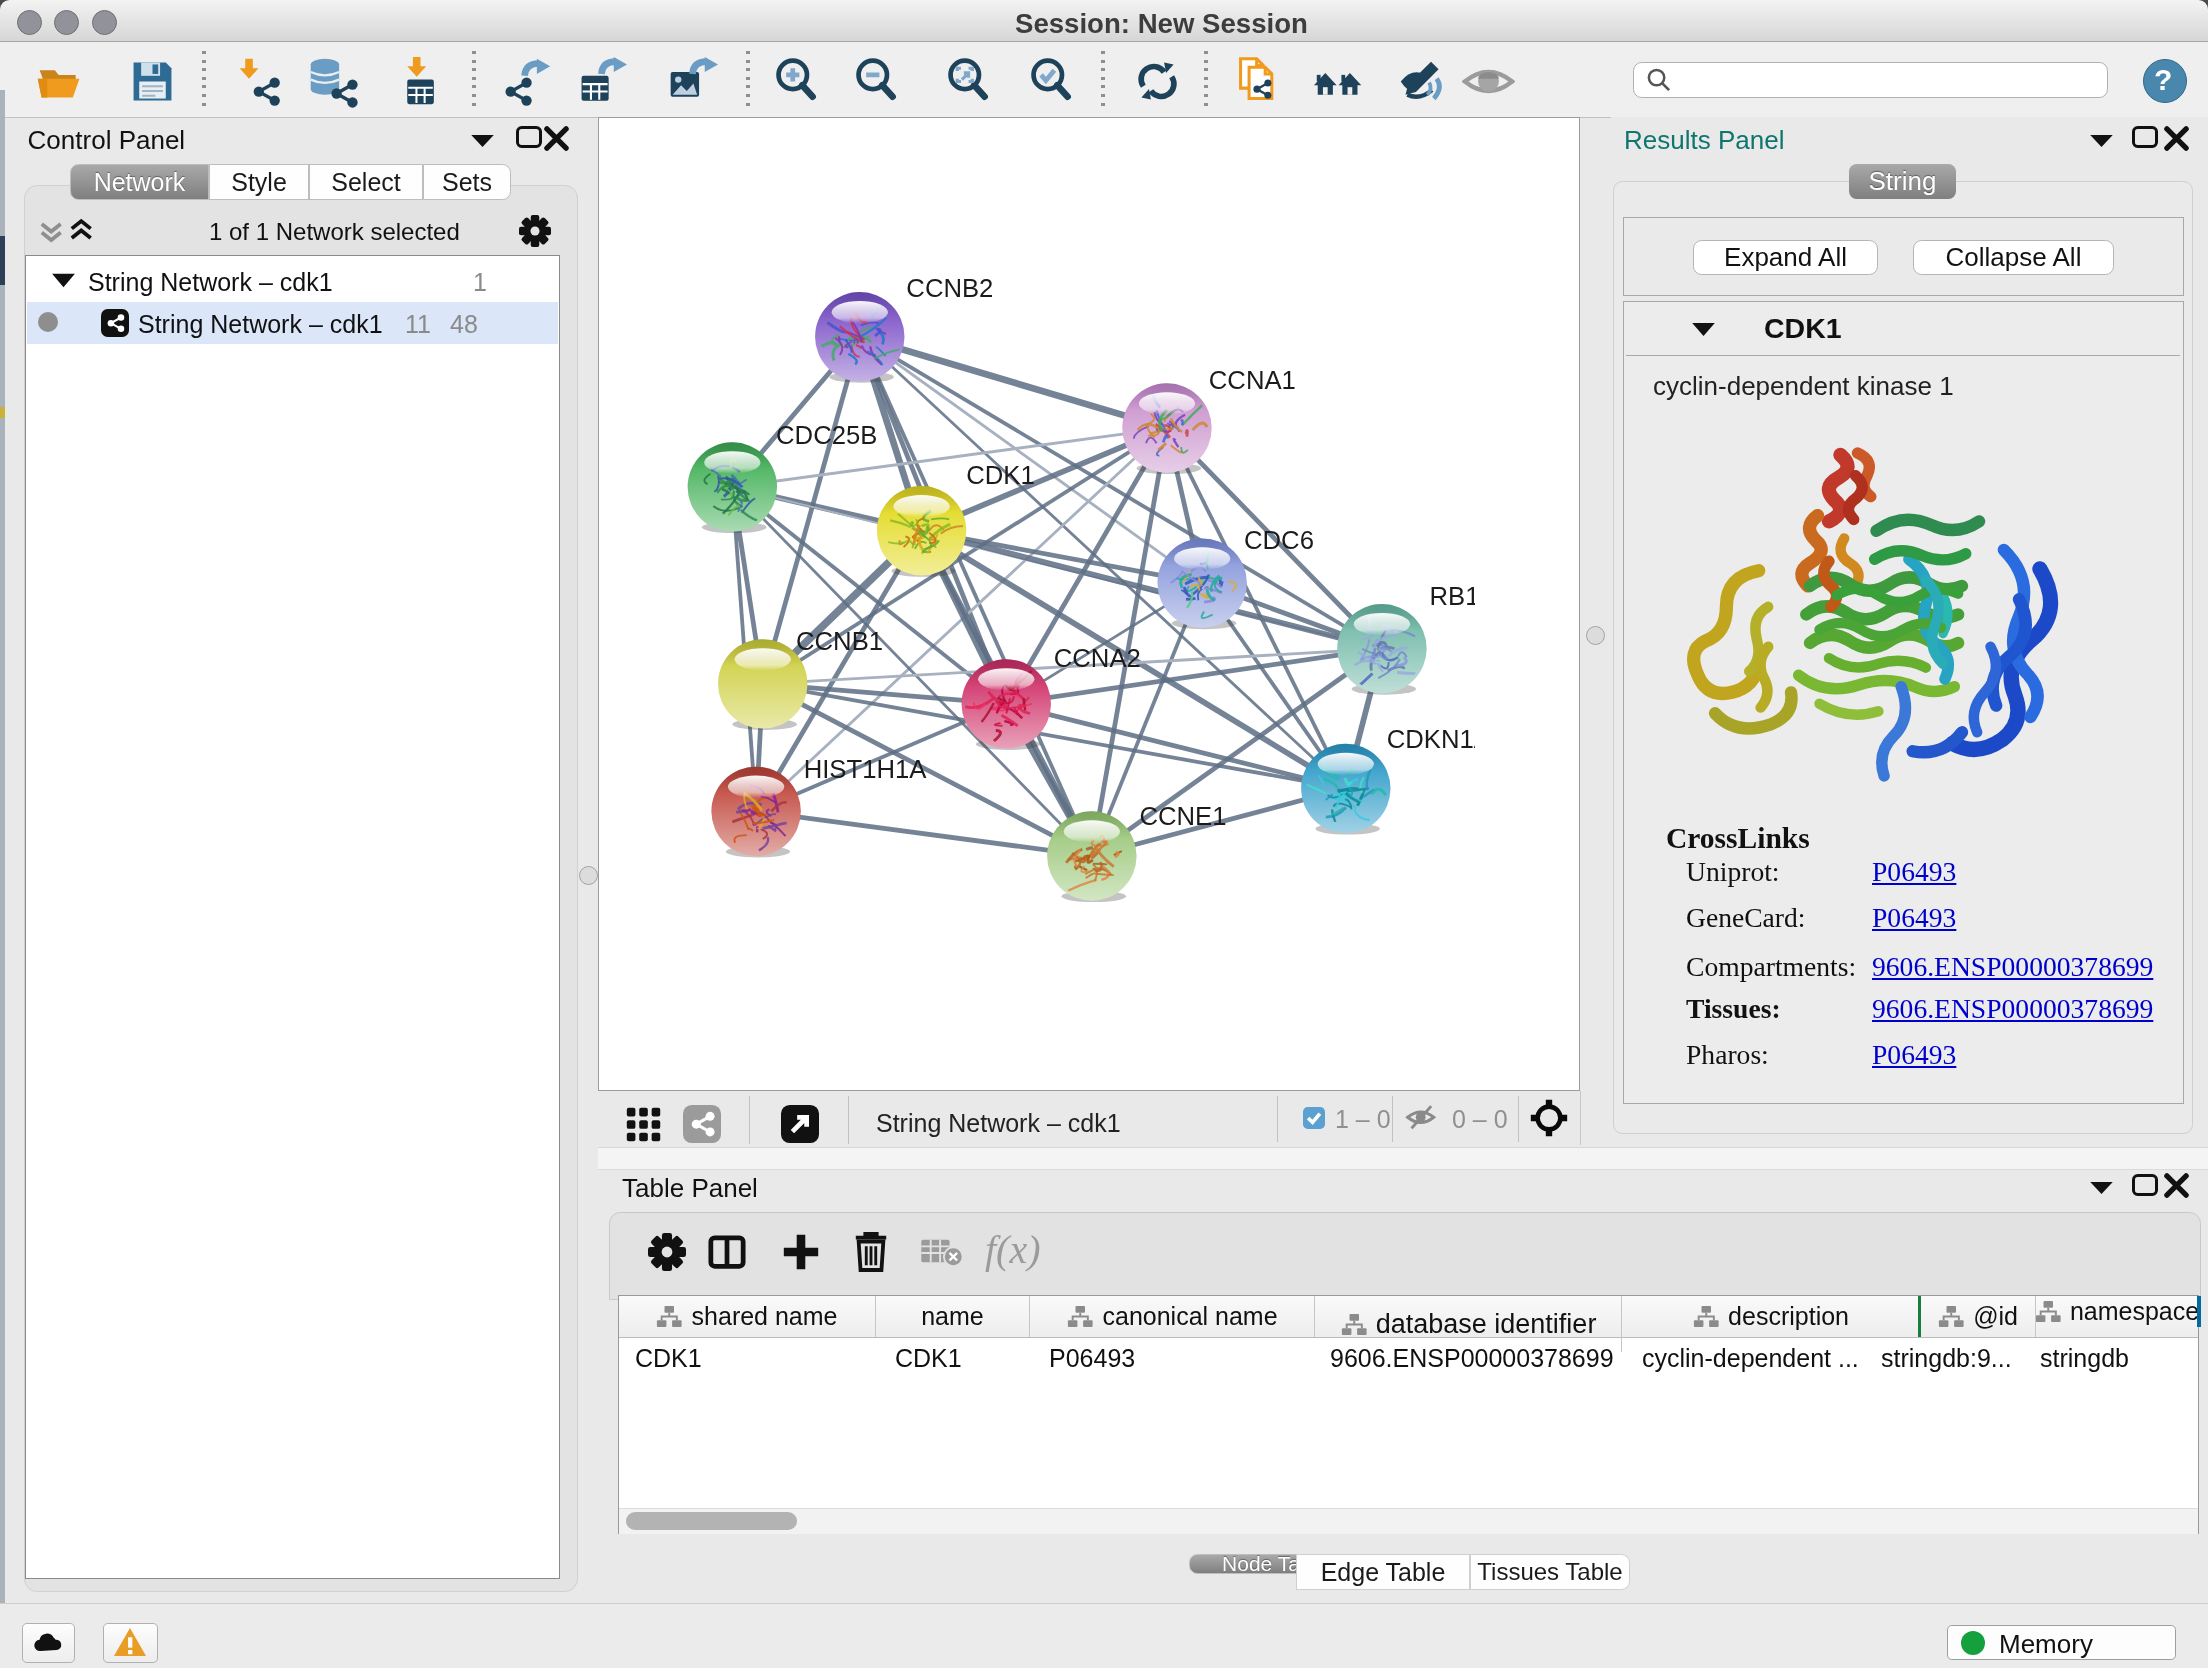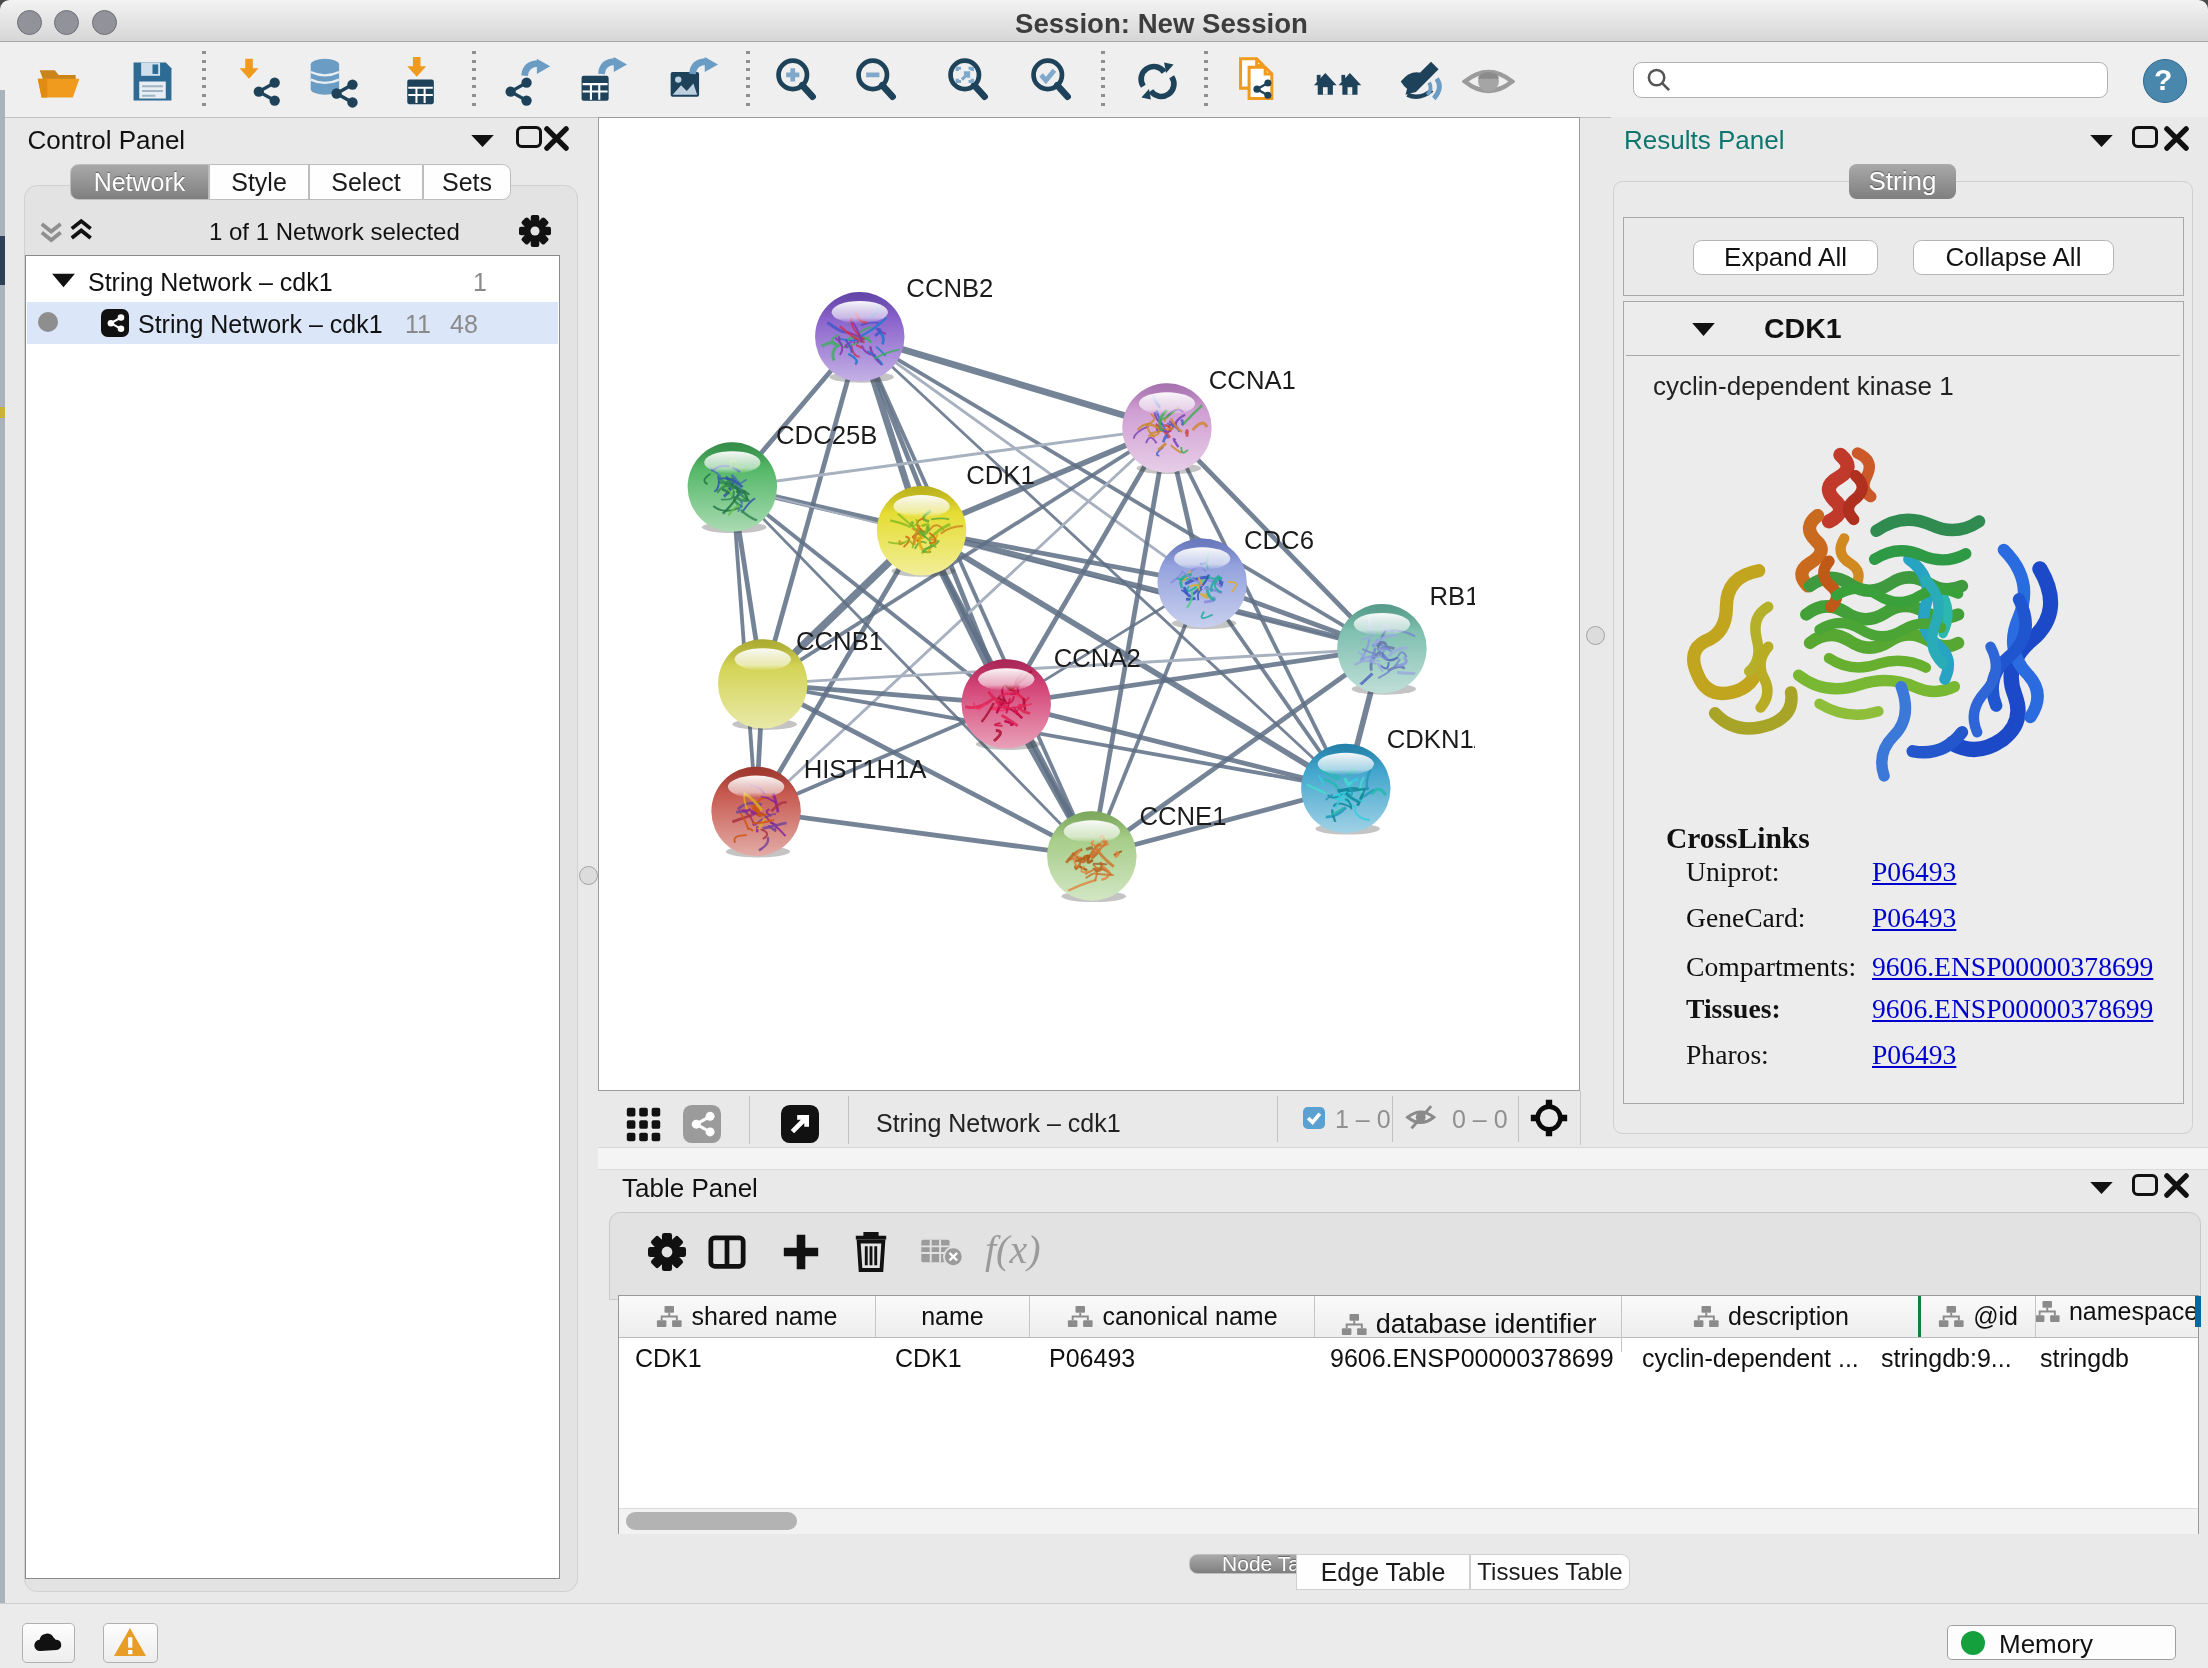--- a/index.html
+++ b/index.html
@@ -1086,21 +1086,21 @@
     <svg width="28.5" height="25" viewBox="0 0 30 26" style="margin-right:7.6px;flex:none">
       <g fill="#8b8b8b">
         <rect x="10" y="2" width="10" height="7" rx="1"></rect>
         <rect x="2" y="17" width="10" height="7" rx="1"></rect>
         <rect x="18" y="17" width="10" height="7" rx="1"></rect>
       </g>
       <path d="M15 9 v4 M7 17 v-4 h16 v4" stroke="#8b8b8b" stroke-width="2" fill="none"></path>
     </svg>
     <span>@id</span>
   </div>
-<div class="abs" style="left:2036px;top:1296px;width:165px;height:31px;display:flex;align-items:center;justify-content:center;font-size:25px;color:#111;overflow:hidden;border-right:6px solid #0369a1;box-sizing:border-box">
+<div class="abs" style="left:2036px;top:1296px;width:165px;height:31px;display:flex;align-items:center;justify-content:center;font-size:25px;color:#111;overflow:hidden;border-right:4px solid #0369a1;box-sizing:border-box">
     <svg width="28.5" height="25" viewBox="0 0 30 26" style="margin-right:7.6px;flex:none">
       <g fill="#8b8b8b">
         <rect x="10" y="2" width="10" height="7" rx="1"></rect>
         <rect x="2" y="17" width="10" height="7" rx="1"></rect>
         <rect x="18" y="17" width="10" height="7" rx="1"></rect>
       </g>
       <path d="M15 9 v4 M7 17 v-4 h16 v4" stroke="#8b8b8b" stroke-width="2" fill="none"></path>
     </svg>
     <span>namespace</span>
   </div>

